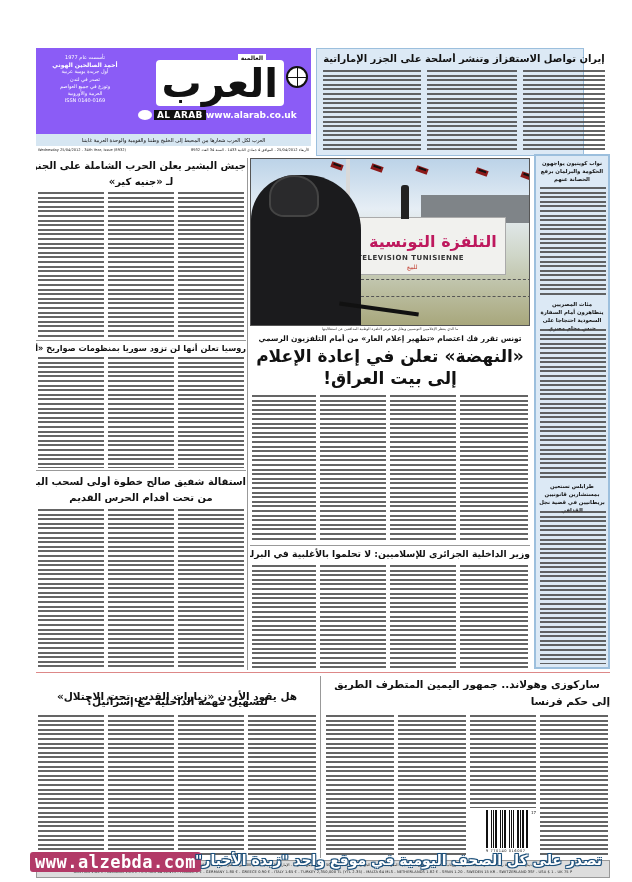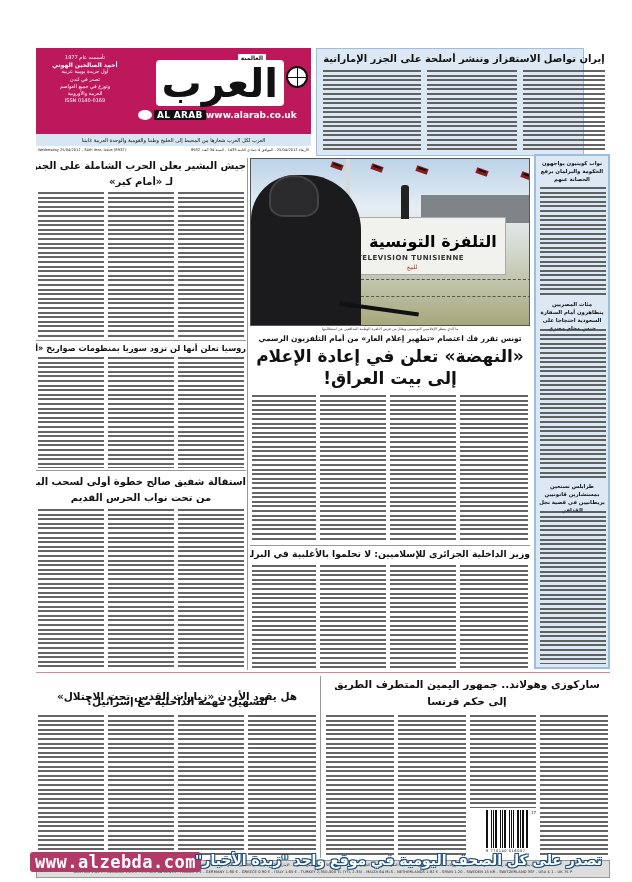--- a/index.html
+++ b/index.html
@@ -13,21 +13,21 @@
     position: absolute; overflow: hidden; direction: rtl; text-align: justify;
     font-size: 3.4px; line-height: 4.6px; color: #222; letter-spacing: -0.1px;
     background-image: repeating-linear-gradient(to bottom, transparent 0, transparent 1px, #4a4a4a 1px, #4a4a4a 3px, transparent 3px, transparent 4.6px);
     opacity: 0.85;
   }
   .txt span { color: transparent; }
 
   .h { position: absolute; direction: rtl; text-align: center; font-weight: bold; color: #111; white-space: nowrap; overflow: hidden; font-family: "DejaVu Sans", sans-serif; }
 
   
-  .mast { position: absolute; left: 0; top: 0; width: 275px; height: 86px; background: #be185d; }
+  .mast { position: absolute; left: 0; top: 0; width: 275px; height: 86px; background: #8b5cf6; }
   .mast-logo { position: absolute; left: 110px; top: 6px; width: 160px; height: 60px; }
   .mast-logo .ar { position: absolute; right: 22px; top: 6px; font-size: 40px; font-weight: bold; color: #111; background: #fff; padding: 0 6px; border-radius: 4px; line-height: 46px; direction: rtl; }
   .mast-logo .globe { position: absolute; right: -2px; top: 12px; width: 22px; height: 22px; border: 2px solid #111; border-radius: 50%; background: #fff; }
   .mast-logo .globe:before { content: ""; position: absolute; left: 9px; top: 0; width: 1px; height: 18px; background: #111; }
   .mast-logo .globe:after { content: ""; position: absolute; left: 0; top: 9px; width: 18px; height: 1px; background: #111; }
   .mast-logo .subtag { position: absolute; right: 40px; top: 0px; font-size: 6px; color: #111; background: #fff; padding: 0 3px; font-weight: bold; }
   .mast-brand { position: absolute; left: 118px; top: 62px; font-size: 9px; font-weight: bold; color: #fff; background: #111; padding: 0 3px; letter-spacing: 0.3px; }
   .mast-url { position: absolute; left: 170px; top: 62px; font-size: 9px; font-weight: bold; color: #fff; }
   .mast-dot { position: absolute; left: 102px; top: 62px; width: 14px; height: 10px; background: #fff; border-radius: 50%; }
   .mast-info { position: absolute; left: 4px; top: 6px; width: 90px; direction: rtl; text-align: center; color: #fff; font-size: 5px; line-height: 7.2px; }
@@ -37,21 +37,21 @@
   .date-bar .en { position: absolute; left: 2px; }
   .date-bar .ar { position: absolute; right: 2px; direction: rtl; }
 
   
   .box-iran { position: absolute; left: 280px; top: 0; width: 268px; height: 108px; background: #dce9f5; border: 1px solid #9cbfdd; }
   .side-box { position: absolute; left: 498px; top: 106px; width: 76px; height: 515px; background: #dce9f5; border: 2px solid #9cbfdd; }
 
   .photo { position: absolute; left: 214px; top: 110px; width: 280px; height: 168px; overflow: hidden; background: linear-gradient(to bottom, #bcd3e8 0%, #e6eef5 30%, #cfd6c8 58%, #a8a77c 100%); border: 1px solid #555; }
   .photo .bldg { position: absolute; left: 170px; top: 36px; width: 110px; height: 28px; background: #7f8488; }
   .photo .wall { position: absolute; left: 95px; top: 58px; width: 160px; height: 58px; background: #f1f1ee; border: 1px solid #aaa; }
-  .photo .wall .t1 { position: absolute; left: 22px; top: 14px; font-size: 16px; font-weight: bold; color: #000000; direction: rtl; }
+  .photo .wall .t1 { position: absolute; left: 22px; top: 14px; font-size: 16px; font-weight: bold; color: #be185d; direction: rtl; }
   .photo .wall .t2 { position: absolute; left: 10px; top: 36px; font-size: 7px; font-weight: bold; color: #333; letter-spacing: 0.5px; }
   .photo .wall .t3 { position: absolute; left: 60px; top: 45px; font-size: 6px; color: #c0392b; direction: rtl; }
   .photo .pole { position: absolute; left: 95px; top: 0; width: 4px; height: 168px; background: #d9d9d9; }
   .photo .man { position: absolute; left: 150px; top: 26px; width: 8px; height: 34px; background: #222; border-radius: 3px 3px 0 0; }
   .photo .cop { position: absolute; left: 0; top: 16px; width: 110px; height: 152px; background: #1b1b1d; border-radius: 45px 55px 0 0; }
   .photo .helmet { position: absolute; left: 18px; top: 16px; width: 50px; height: 42px; background: #2a2a2c; border-radius: 50% 50% 30% 30%; border: 2px solid #444; }
   .photo .baton { position: absolute; left: 88px; top: 148px; width: 80px; height: 4px; background: #111; transform: rotate(8deg); }
   .photo .wire { position: absolute; left: 110px; top: 120px; width: 170px; height: 18px; border-top: 1px dashed #555; border-bottom: 1px dashed #555; }
   .photo .flag { position: absolute; width: 12px; height: 6px; background: #8b1a1a; transform: rotate(20deg); }
   .photo .flag:before { content: ""; position: absolute; left: 2px; top: 1px; width: 8px; height: 2px; background: #111; }
@@ -104,34 +104,34 @@
   </div>
 
   <div class="box-iran">
     <div class="h" style="left:4px; top:4px; width:286px; font-size:10px;">إيران تواصل الاستفزاز وتنشر أسلحة على الجزر الإماراتية</div>
     <div class="txt" style="left:206px; top:20px; width:82px; height:84px;"><span>طهران - أعلنت القوات البحرية في الحرس الثوري الإيراني</span></div>
     <div class="txt" style="left:110px; top:20px; width:90px; height:84px;"></div>
     <div class="txt" style="left:6px; top:20px; width:98px; height:84px;"></div>
   </div>
 
   <div class="h" style="left:0; top:112px; width:210px; font-size:10px;">جيش البشير يعلن الحرب الشاملة على الجنوب</div>
-  <div class="h" style="left:0; top:128px; width:210px; font-size:10px;">لـ «أمام كير»</div>
+  <div class="h" style="left:0; top:128px; width:210px; font-size:10px;">لـ «جنيه كير»</div>
   <div class="txt" style="left:142px; top:143px; width:66px; height:148px;"><span>هجليج - العرب</span></div>
   <div class="txt" style="left:72px; top:143px; width:66px; height:148px;"></div>
   <div class="txt" style="left:2px; top:143px; width:66px; height:148px;"></div>
   <div class="hrule" style="left:0; top:292px; width:210px;"></div>
 
   <div class="h" style="left:0; top:295px; width:210px; font-size:8.2px;">روسيا تعلن أنها لن تزود سوريا بمنظومات صواريخ «أس 300»</div>
   <div class="txt" style="left:142px; top:308px; width:66px; height:112px;"><span>موسكو</span></div>
   <div class="txt" style="left:72px; top:308px; width:66px; height:112px;"></div>
   <div class="txt" style="left:2px; top:308px; width:66px; height:112px;"></div>
   <div class="hrule" style="left:0; top:422px; width:210px;"></div>
 
   <div class="h" style="left:0; top:428px; width:210px; font-size:10px;">استقالة شفيق صالح خطوة أولى لسحب البساط</div>
-  <div class="h" style="left:0; top:444px; width:210px; font-size:10px;">من تحت نواب الحرس القديم</div>
+  <div class="h" style="left:0; top:444px; width:210px; font-size:10px;">من تحت أقدام الحرس القديم</div>
   <div class="txt" style="left:142px; top:460px; width:66px; height:160px;"></div>
   <div class="txt" style="left:72px; top:460px; width:66px; height:160px;"></div>
   <div class="txt" style="left:2px; top:460px; width:66px; height:160px;"></div>
 
   <div class="vrule" style="left:211px; top:110px; height:512px;"></div>
 
   <div class="photo">
     <div class="flag" style="left:80px; top:4px;"></div>
     <div class="flag" style="left:120px; top:6px;"></div>
     <div class="flag" style="left:165px; top:8px;"></div>
@@ -182,21 +182,21 @@
   <div class="h" style="left:0; top:630px; width:282px; font-size:10.5px;margin-top:12px;">هل يقود الأردن «زيارات القدس تحت الاحتلال»</div>
   <div class="h" style="left:0; top:647px; width:282px; font-size:10.5px;">لتسهيل مهمة الداخلية مع إسرائيل؟</div>
   <div class="txt" style="left:212px; top:666px; width:68px; height:142px;"><span>عمان - العرب</span></div>
   <div class="txt" style="left:142px; top:666px; width:66px; height:142px;"></div>
   <div class="txt" style="left:72px; top:666px; width:66px; height:142px;"></div>
   <div class="txt" style="left:2px; top:666px; width:66px; height:142px;"></div>
 
   <div class="vrule" style="left:284px; top:628px; height:182px;"></div>
 
   <div class="h" style="left:288px; top:630px; width:286px; font-size:10.5px;">ساركوزي وهولاند.. جمهور اليمين المتطرف الطريق</div>
-  <div class="h" style="left:288px; top:647px; width:286px; font-size:10.5px;">إلى حكم فرنسا</div>
+  <div class="h" style="left:288px; top:647px; width:286px; font-size:10.5px;text-align:right;">إلى حكم فرنسا</div>
   <div class="txt" style="left:504px; top:666px; width:68px; height:142px;"><span>باريس - العرب</span></div>
   <div class="txt" style="left:434px; top:666px; width:66px; height:94px;"></div>
   <div class="txt" style="left:362px; top:666px; width:68px; height:142px;"></div>
   <div class="txt" style="left:290px; top:666px; width:68px; height:142px;"></div>
 
   <div class="barcode"></div>
   <div class="barcode-num">9 770140 016007</div>
   <div class="barcode-issue">17</div>
 
   <div class="price-bar">

